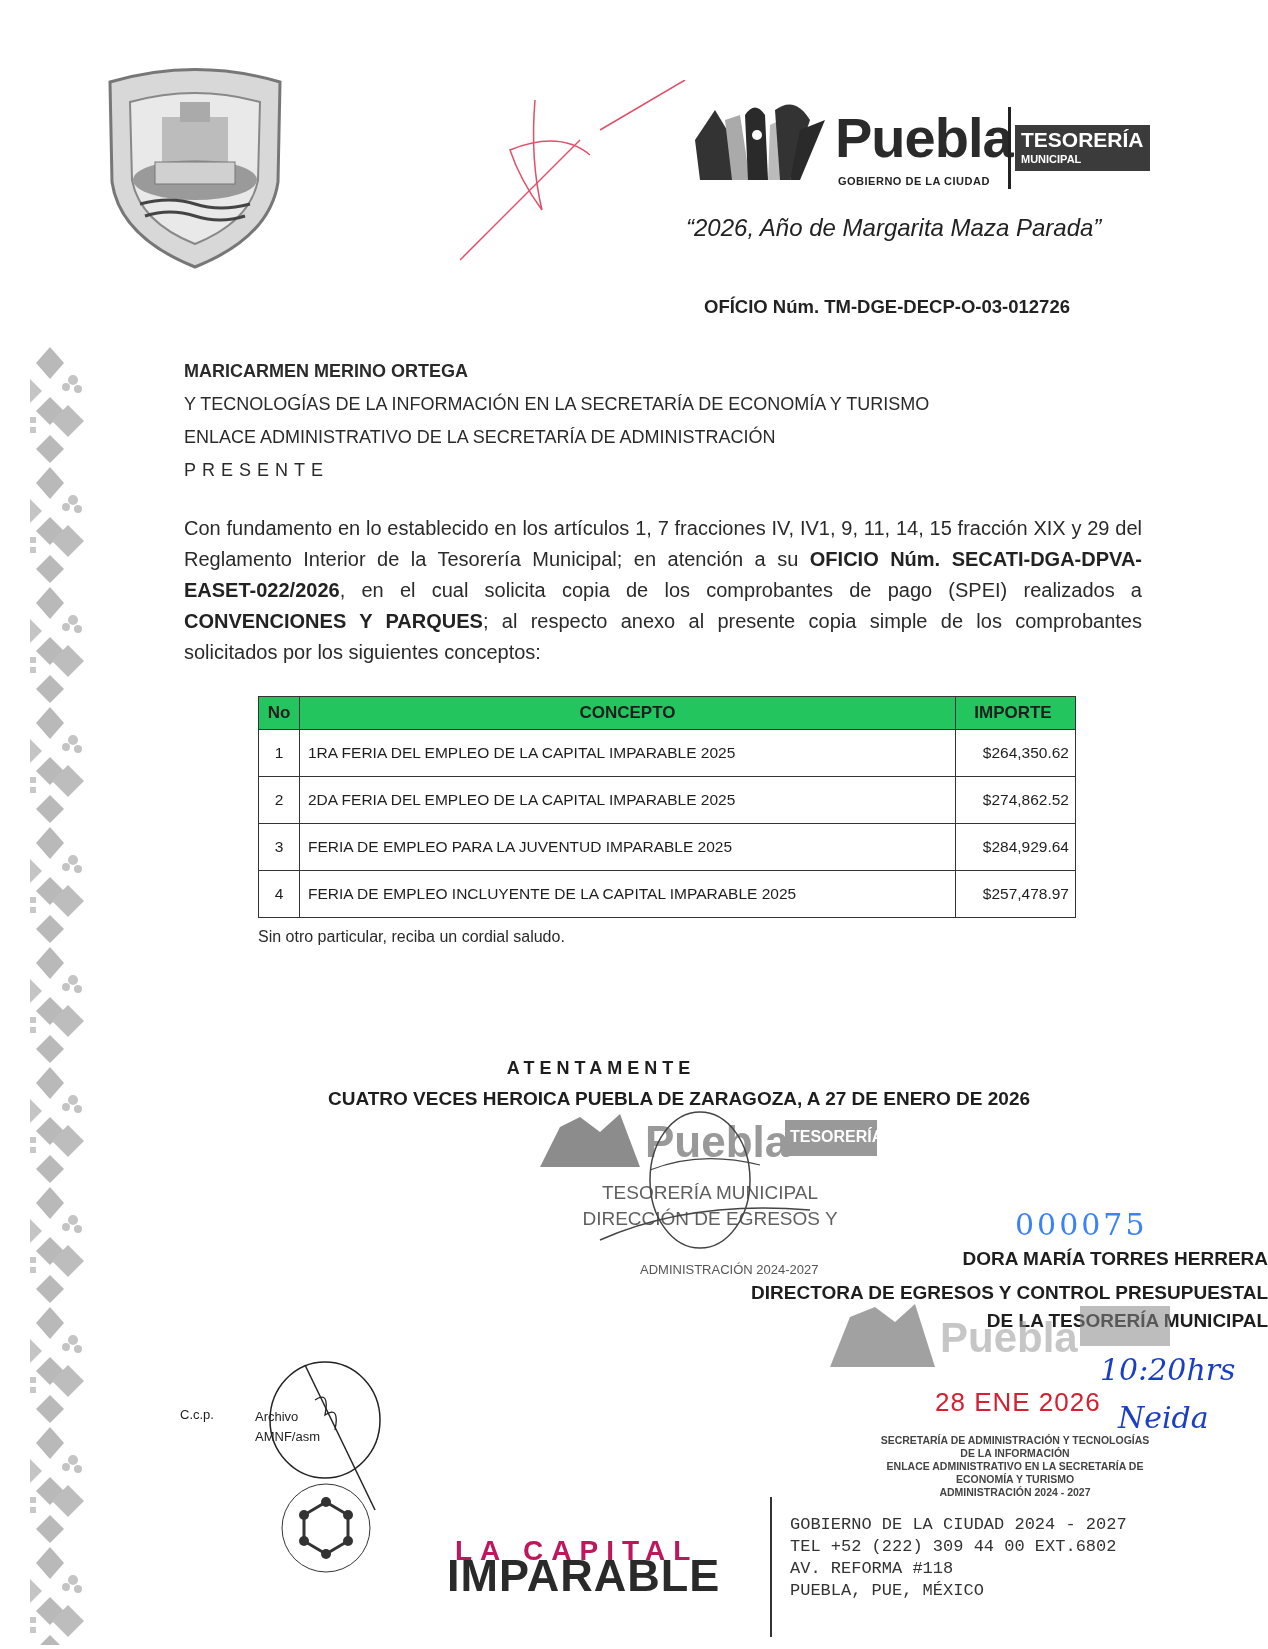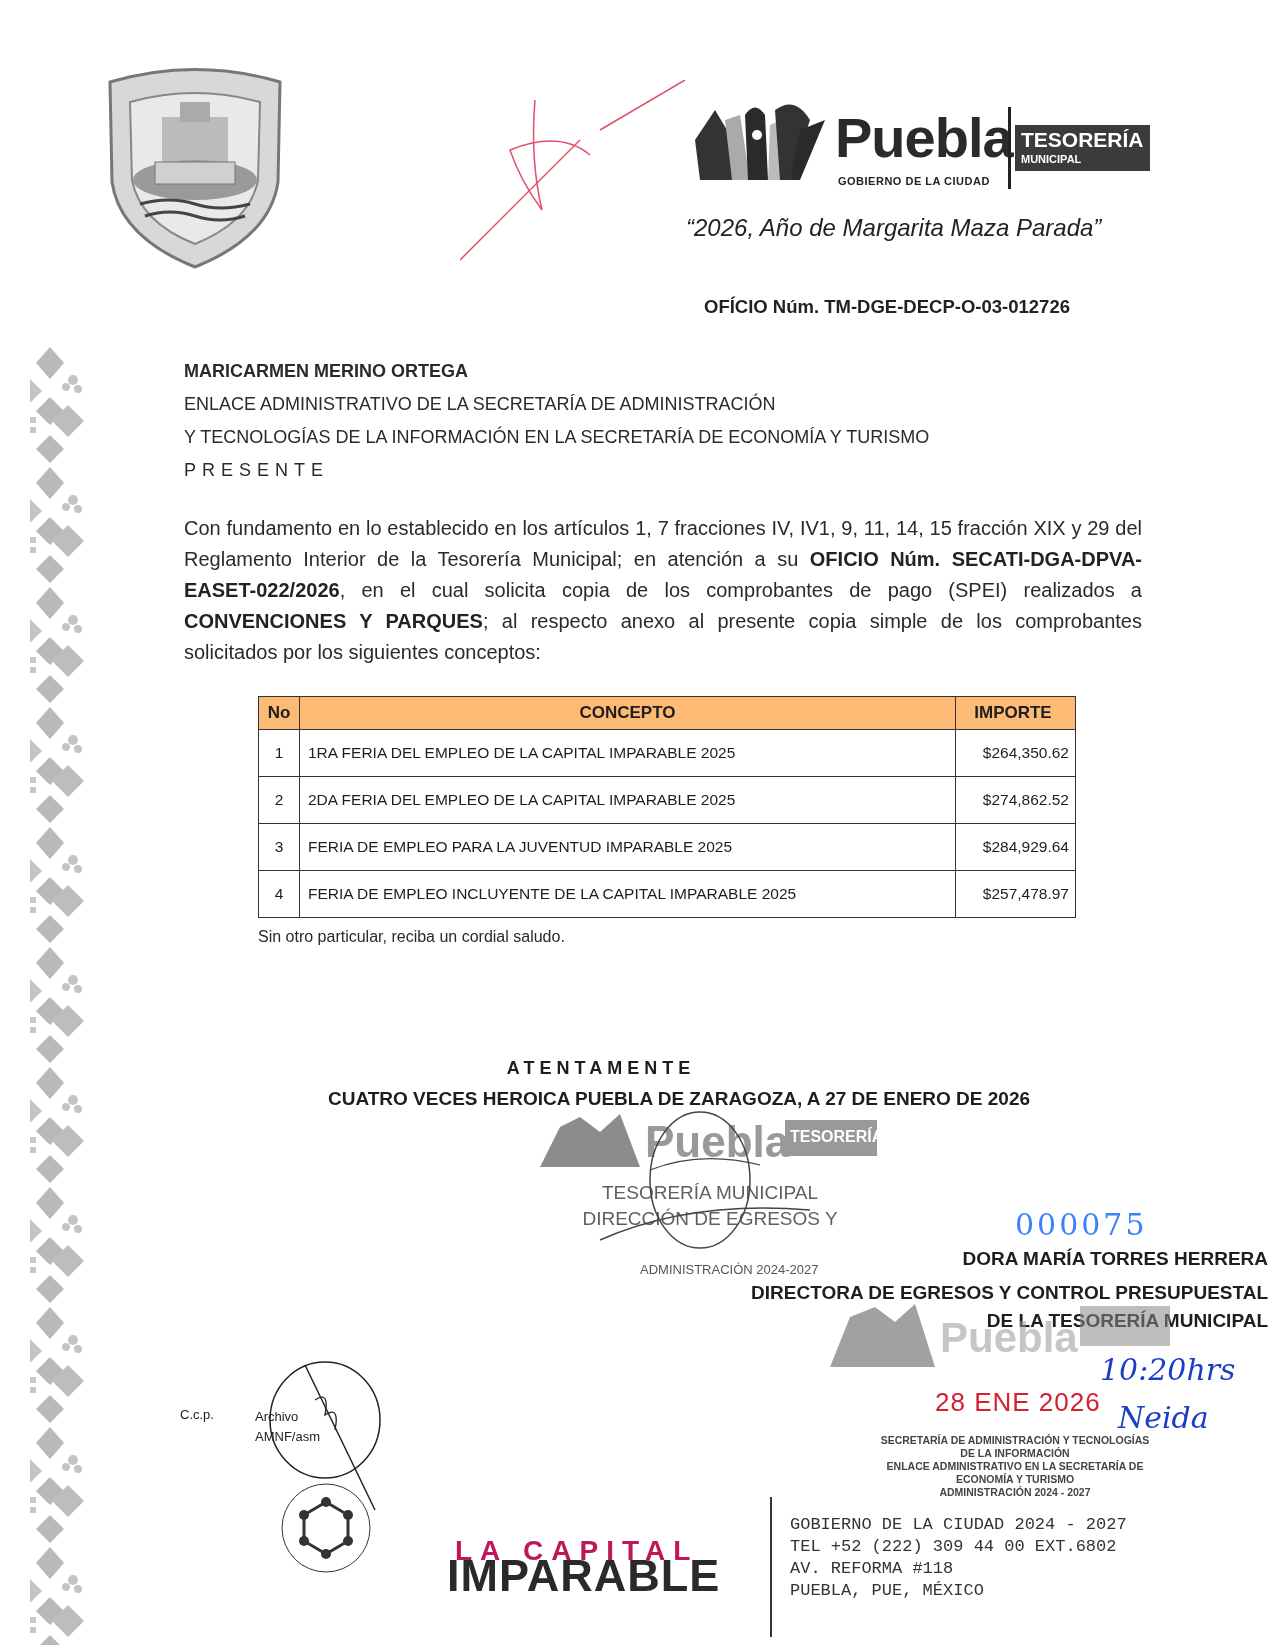--- a/index.html
+++ b/index.html
@@ -20,21 +20,21 @@
   .logo-box .t2 { position:absolute; left:6px; top:28px; font-size:11px; font-weight:bold; }
   .motto { left:686px; top:214px; font-size:24px; font-style:italic; color:#222; }
   .oficio { left:704px; top:296px; font-size:18.5px; font-weight:bold; color:#222; }
   .recip { left:184px; top:355px; font-size:18px; line-height:33px; color:#2a2a2a; }
   .recip .name { font-weight:bold; }
   .recip .presente { letter-spacing:6px; }
   .body-text { left:184px; top:513px; width:958px; font-size:20px; line-height:31px; color:#2a2a2a; text-align:justify; }
   .body-text b { color:#222; }
   table.conceptos { position:absolute; left:258px; top:696px; width:818px; border-collapse:collapse; font-size:15.5px; }
   table.conceptos th, table.conceptos td { border:1.5px solid #333; }
-  table.conceptos th { background:#fdba74; height:30px; font-weight:bold; font-size:17px; }
+  table.conceptos th { background:#22c55e; height:30px; font-weight:bold; font-size:17px; }
   table.conceptos td { height:44px; }
   .c-no { width:38px; text-align:center; }
   .c-con { padding-left:8px; text-align:left; }
   .c-imp { width:112px; text-align:right; padding-right:6px; }
   .closing { left:258px; top:928px; font-size:16px; color:#2a2a2a; }
   .atent { left:0; width:1112px; top:1058px; text-align:center; font-size:18px; font-weight:bold; letter-spacing:5px; padding-left:90px; box-sizing:border-box; }
   .place { left:0; width:1268px; top:1088px; text-align:center; font-size:19px; font-weight:bold; padding-left:90px; box-sizing:border-box; }
   .stamp-logo { left:540px; top:1112px; width:340px; height:60px; opacity:0.75; }
   .stamp-text { left:560px; top:1180px; width:300px; text-align:center; color:#444; font-size:19px; line-height:26px; opacity:0.85; }
   .signer { left:0; width:1268px; text-align:right; font-size:19px; font-weight:bold; padding-left:90px; box-sizing:border-box; }
@@ -110,22 +110,22 @@
     <span class="t1">TESORERÍA</span>
     <span class="t2">MUNICIPAL</span>
   </div>
 </div>
 
 <div class="abs motto">“2026, Año de Margarita Maza Parada”</div>
 <div class="abs oficio">OFÍCIO Núm. TM-DGE-DECP-O-03-012726</div>
 
 <div class="abs recip">
   <div class="name">MARICARMEN MERINO ORTEGA</div>
+  <div>Y TECNOLOGÍAS DE LA INFORMACIÓN EN LA SECRETARÍA DE ECONOMÍA Y TURISMO</div>
   <div>ENLACE ADMINISTRATIVO DE LA SECRETARÍA DE ADMINISTRACIÓN</div>
-  <div>Y TECNOLOGÍAS DE LA INFORMACIÓN EN LA SECRETARÍA DE ECONOMÍA Y TURISMO</div>
   <div class="presente">PRESENTE</div>
 </div>
 
 <div class="abs body-text"><span>Con fundamento en lo establecido en los artículos 1, 7 fracciones IV, IV1, 9, 11, 14, 15 fracción XIX y 29 del Reglamento Interior de la Tesorería Municipal; en atención a su </span><b>OFICIO Núm. SECATI-DGA-DPVA-EASET-022/2026</b><span>, en el cual solicita copia de los comprobantes de pago (SPEI) realizados a </span><b>CONVENCIONES Y PARQUES</b><span>; al respecto anexo al presente copia simple de los comprobantes solicitados por los siguientes conceptos:</span></div>
 
 <table class="conceptos">
   <thead>
     <tr>
       <th class="c-no">No</th>
       <th>CONCEPTO</th>

